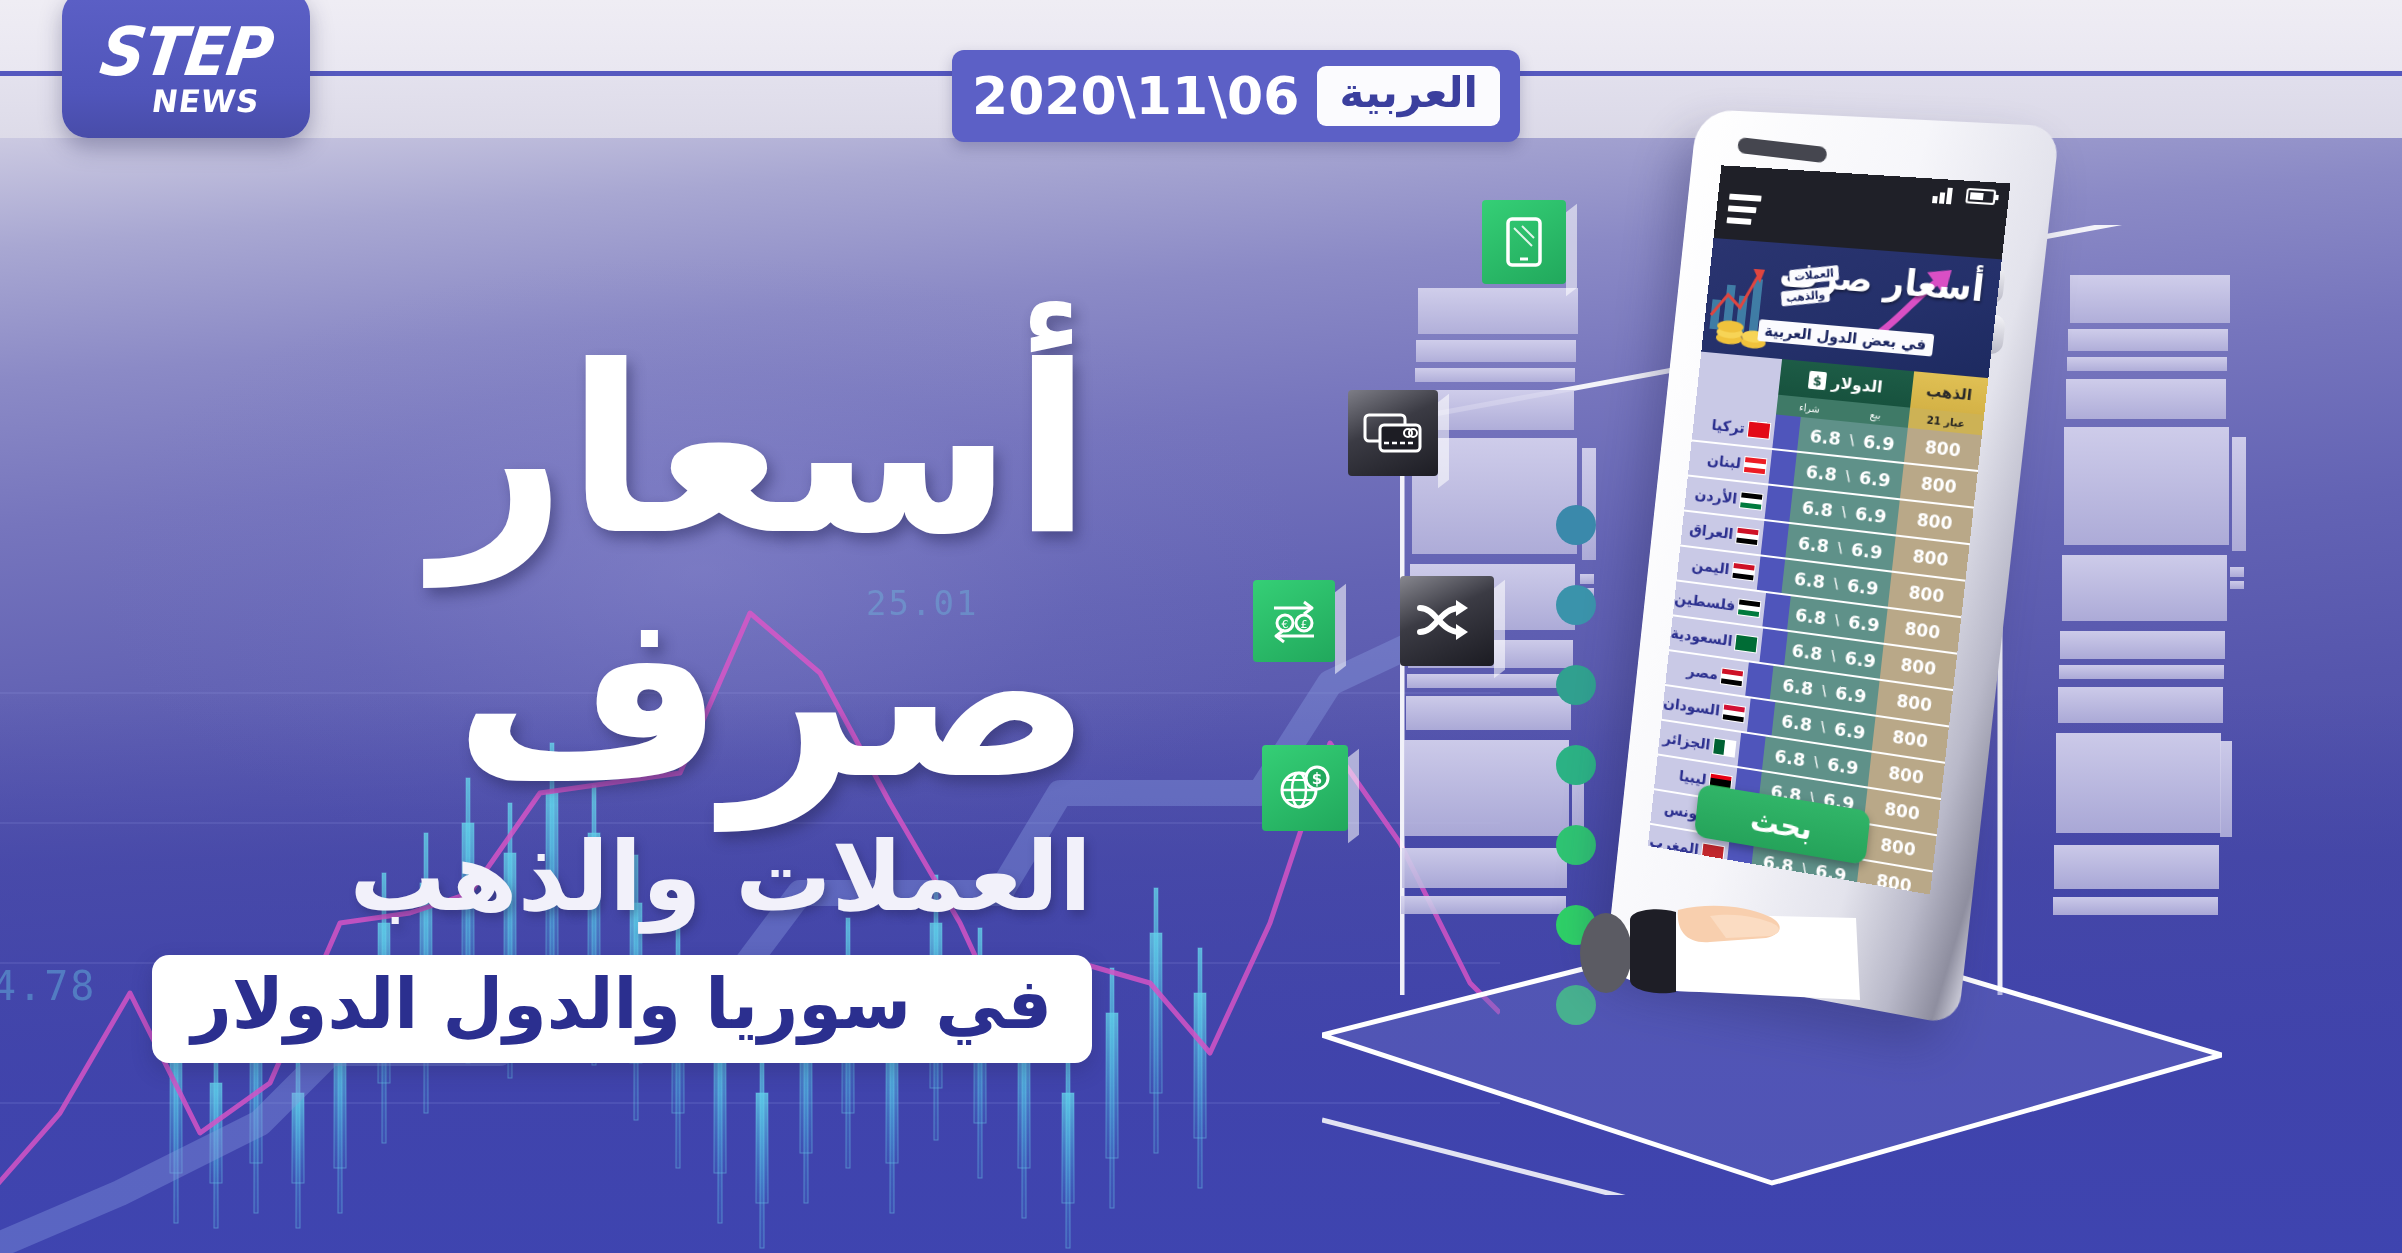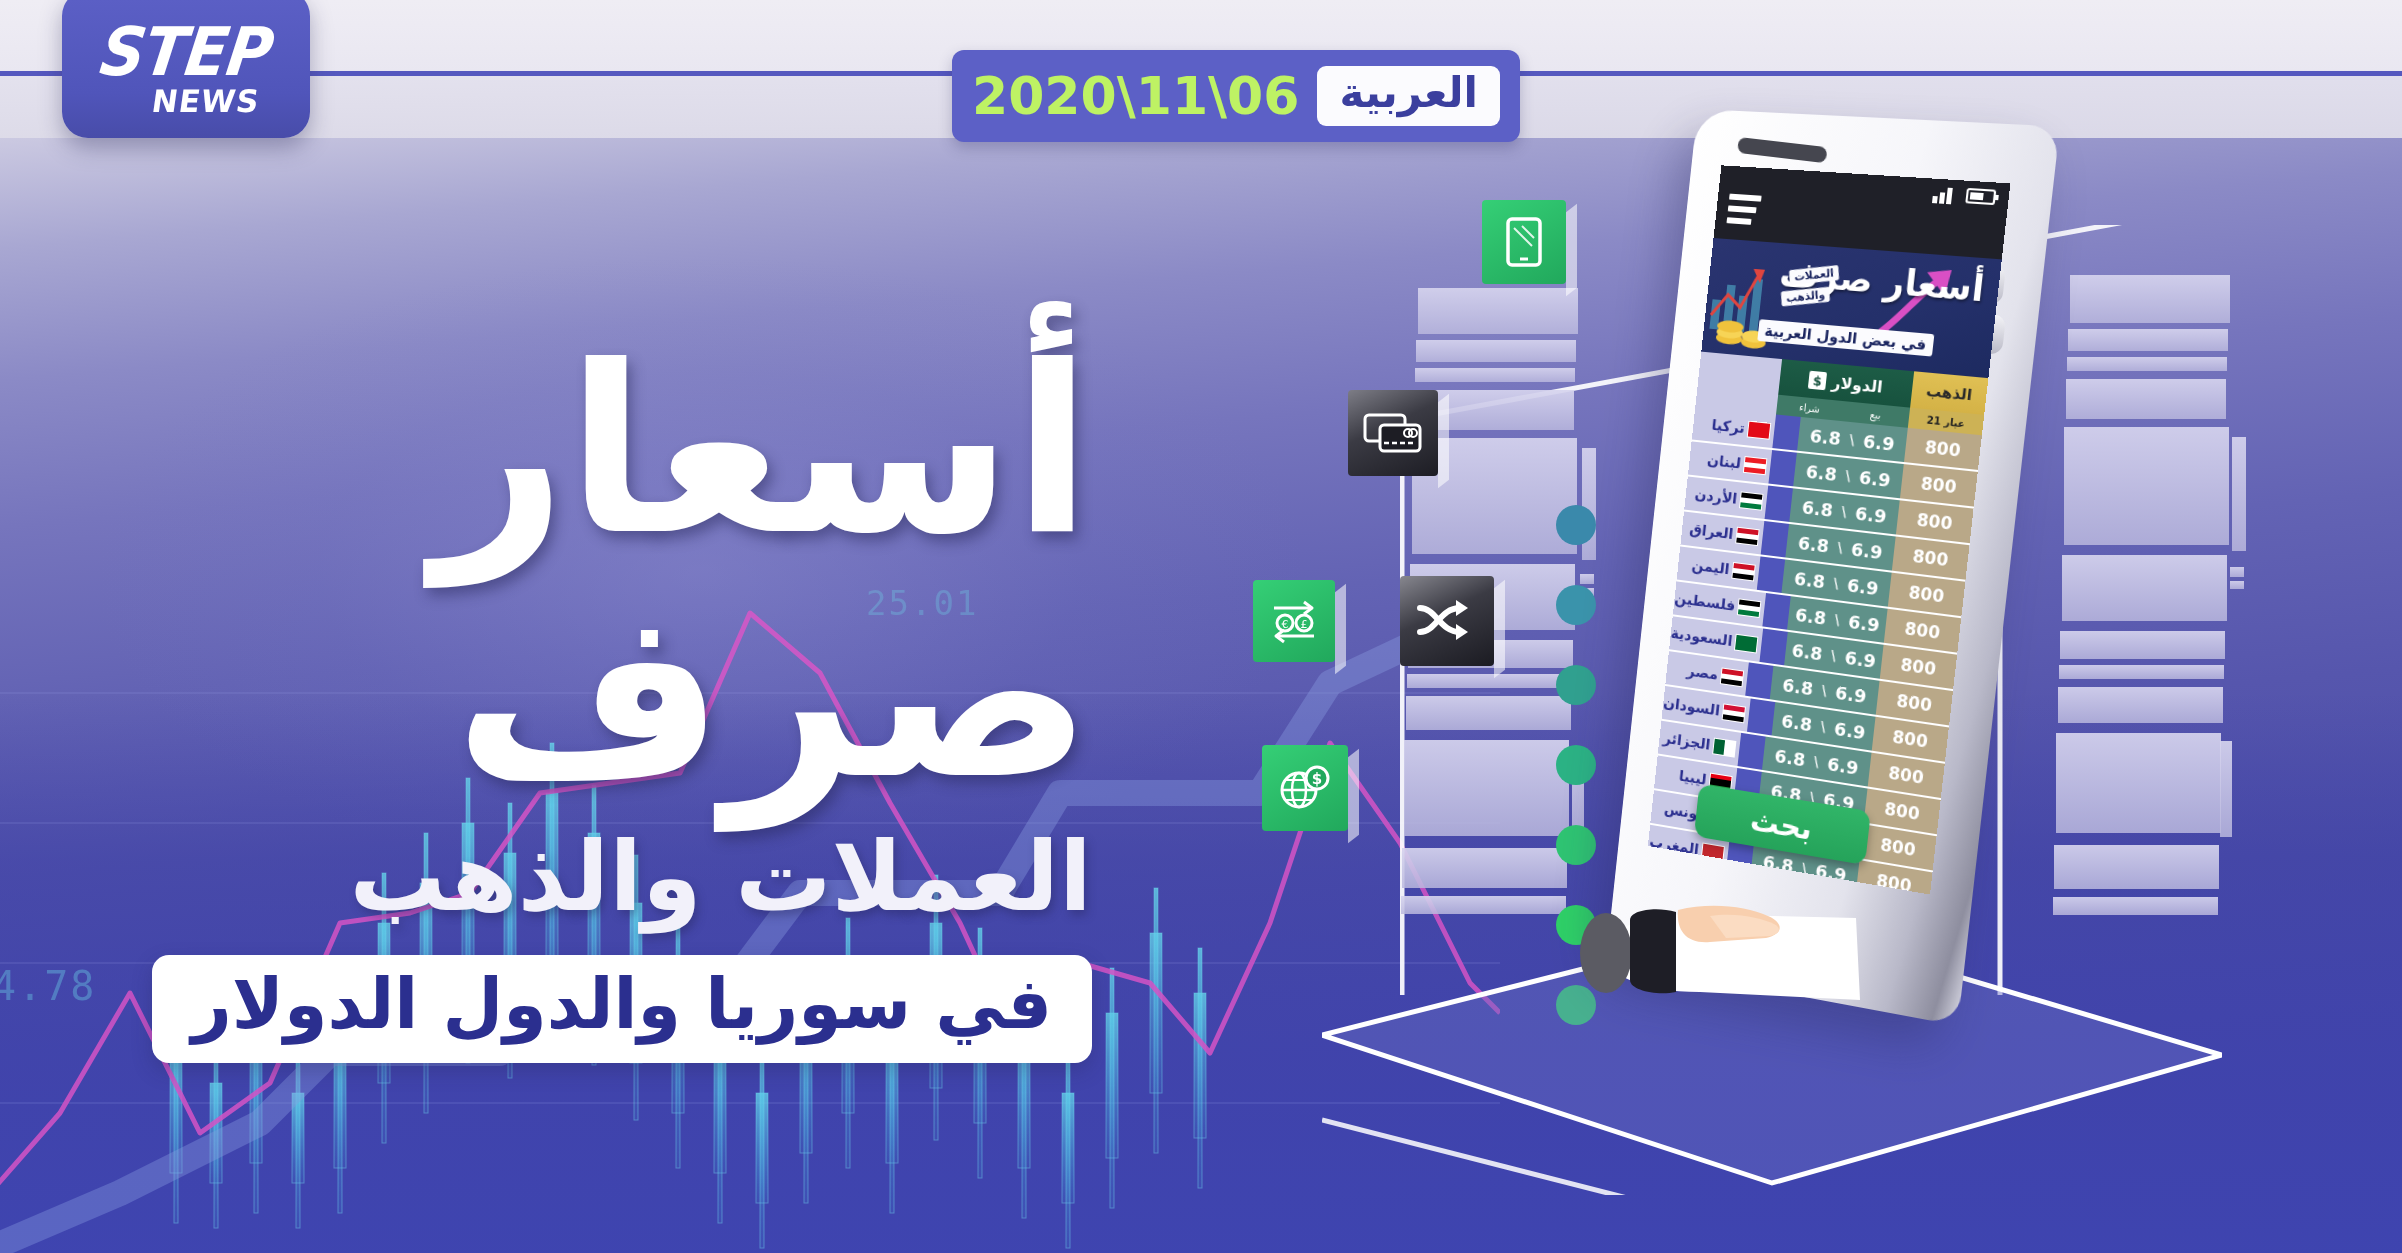--- a/index.html
+++ b/index.html
@@ -32,21 +32,21 @@
     display:flex;flex-direction:column;align-items:center;justify-content:center;padding-top:14px;}
   .logo-step{color:#fff;font-weight:bold;font-size:62px;letter-spacing:-1px;
     font-family:"DejaVu Sans", sans-serif;font-style:italic;line-height:.95;
     transform:skewX(-8deg) scaleY(1.08);}
   .logo-news{color:#fff;font-weight:bold;font-size:31px;letter-spacing:1px;
     transform:skewX(-8deg);margin-top:2px;padding-left:40px;}
 
   .datebar{position:absolute;left:952px;top:50px;height:92px;border-radius:12px;
     background:#5c60c6;display:flex;align-items:center;gap:18px;padding:0 20px;
     box-shadow:0 6px 14px rgba(40,40,90,.25);}
-  .datebar .dnum{color:#bef264;font-size:52px;font-weight:bold;letter-spacing:0px;}
+  .datebar .dnum{color:#ffffff;font-size:52px;font-weight:bold;letter-spacing:0px;}
   .datebar .dday{background:#fbfbfe;border-radius:9px;color:#3b3f9e;font-size:42px;
     font-weight:bold;padding:6px 22px 12px;line-height:1;min-width:178px;text-align:center;
     font-family:"DejaVu Sans", sans-serif;direction:rtl;}
 
   
   .headline{position:absolute;right:1310px;top:330px;width:1110px;text-align:right;direction:rtl;}
   .h-main{color:#ffffff;font-size:232px;font-weight:bold;line-height:1.05;
     text-shadow:5px 8px 14px rgba(35,35,85,.45);letter-spacing:-2px;}
   .h-sub{color:#f2f1fa;font-size:96px;font-weight:bold;margin-top:4px;
     text-shadow:3px 5px 10px rgba(35,35,85,.38);}

